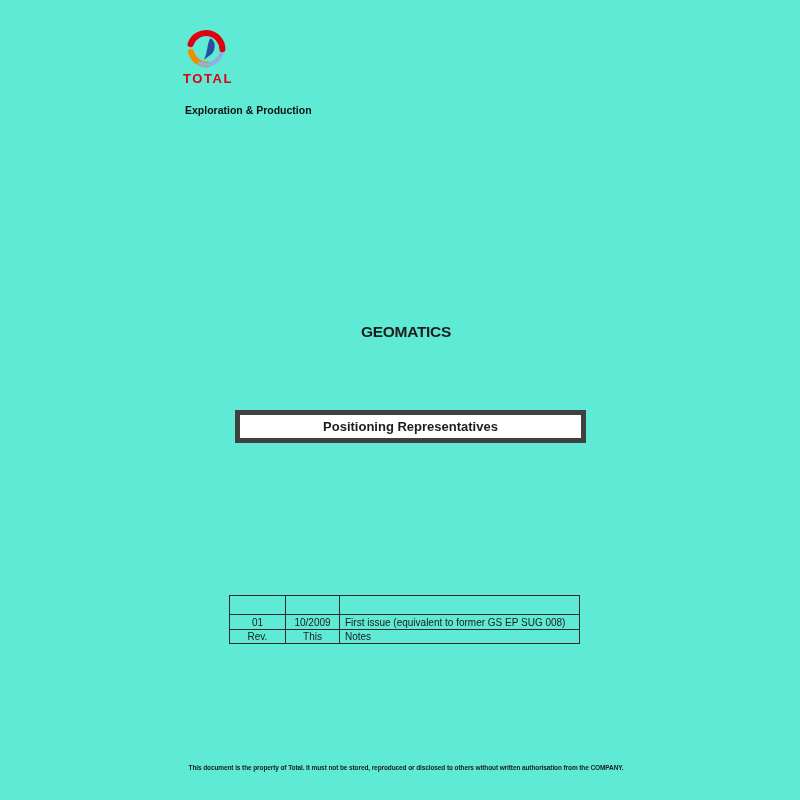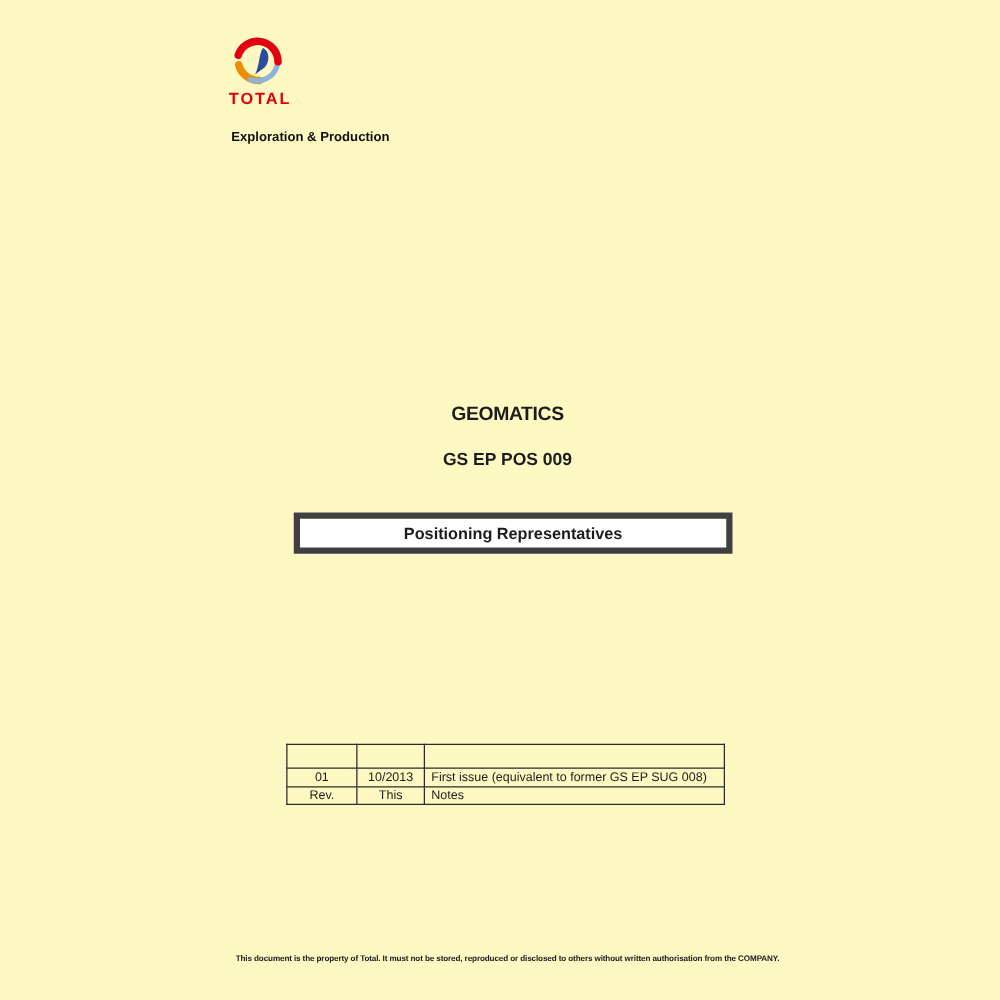--- a/index.html
+++ b/index.html
@@ -6,21 +6,21 @@
     margin: 0;
     padding: 0;
     background: #ffffff;
     font-family: "Liberation Sans", sans-serif;
     color: #1c1c1c;
   }
   .page {
     position: relative;
     width: 800px;
     height: 800px;
-    background: #fef9c3;
+    background: #5eead4;
     overflow: hidden;
   }
 
   
   .logo-globe {
     position: absolute;
     left: 185px;
     top: 25px;
     width: 43px;
     height: 47px;
@@ -135,41 +135,40 @@
     <path d="M35 85 A38 38 0 0 0 85 60" fill="none" stroke="#8fb2dd" stroke-width="10" stroke-linecap="round"></path>
     <path d="M13 40 A38 38 0 0 1 87 52" fill="none" stroke="#e1000f" stroke-width="14" stroke-linecap="round"></path>
     <path d="M59 26 C72 33 72 52 62 63 L44 76 C53 60 51 38 59 26 Z" fill="#2b4d9e"></path>
   </svg>
 
   <div class="brand-wordmark">TOTAL</div>
 
   <div class="division">Exploration &amp; Production</div>
 
   <div class="centered title-discipline">GEOMATICS</div>
-  <div class="centered title-docnum">GS EP POS 009</div>
 
   <div class="subject-box">
     <span>Positioning Representatives</span>
   </div>
 
   <table class="rev-table">
     <colgroup>
       <col style="width:56px">
       <col style="width:54px">
       <col style="width:240px">
     </colgroup>
     <tbody>
       <tr class="r0">
         <td class="c-center"></td>
         <td class="c-center"></td>
         <td class="c-left"></td>
       </tr>
       <tr class="r1">
         <td class="c-center">01</td>
-        <td class="c-center">10/2013</td>
+        <td class="c-center">10/2009</td>
         <td class="c-left">First issue (equivalent to former GS EP SUG 008)</td>
       </tr>
       <tr class="r2">
         <td class="c-center">Rev.</td>
         <td class="c-center">This</td>
         <td class="c-left">Notes</td>
       </tr>
     </tbody>
   </table>
 

